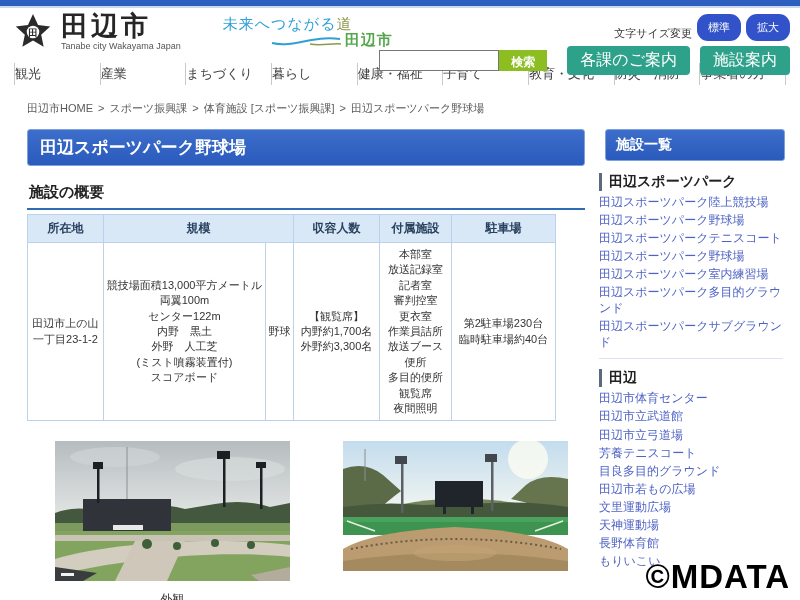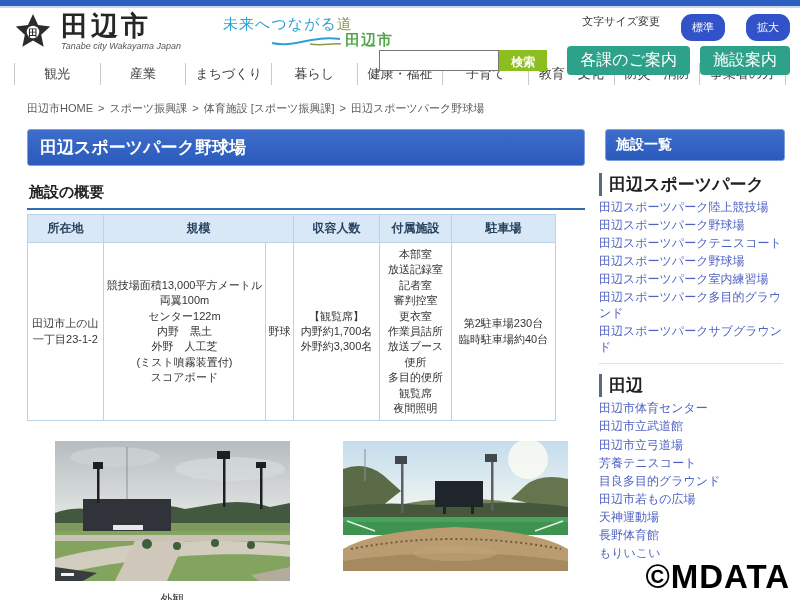--- a/index.html
+++ b/index.html
@@ -7,37 +7,37 @@
   body {
     font-family:"Liberation Sans","DejaVu Sans",sans-serif;
     background:#fff; color:#333; position:relative; overflow:hidden;
   }
   
   .topbar { height:8px; background:#2d5fc0; border-bottom:2px solid #ccd8ef; }
   
   .header { height:48px; position:relative; display:flex; align-items:center; padding-left:14px; }
   .logo { display:flex; align-items:center; gap:9px; cursor:pointer; }
   .logo-text .city { font-size:27px; font-weight:bold; color:#262626; letter-spacing:3px; line-height:1; }
-  .logo-text .sub { font-size:9px; color:#555; font-style:italic; margin-top:1px; }
+  .logo-text .sub { font-size:9px; color:#555; margin-top:1px; }
   .slogan { margin-left:42px; width:170px; }
   .slogan-l1 { font-size:15px; font-weight:normal; color:#2fa0d6; letter-spacing:1px; white-space:nowrap; }
   .slogan-l1 .road { color:#8a9a4a; }
   .slogan-l2 { display:flex; align-items:center; justify-content:flex-end; gap:3px; margin-top:-3px; }
   .slogan-city { font-size:15px; font-weight:bold; color:#55a74e; letter-spacing:1px; }
   .hdr-right { position:absolute; top:6px; right:10px; }
-  .size-row { display:flex; align-items:flex-start; justify-content:flex-end; gap:21px; font-size:11px; color:#333; }
+  .size-row { display:flex; align-items:flex-end; justify-content:flex-end; gap:5px; font-size:11px; color:#333; }
   .pill { background:#3152c8; color:#fff; font-size:11px; padding:6px 11px; border-radius:11px; border:none; cursor:pointer; }
   .action-row { margin-top:5px; display:flex; align-items:center; justify-content:flex-end; gap:10px; }
   .search-wrap { display:flex; margin-right:10px; }
   .search-input { width:120px; height:21px; border:1px solid #777; font-size:12px; padding:0 5px; }
   .search-btn { background:#8cbe22; color:#fff; border:none; height:21px; font-size:12px; font-weight:bold; padding:0 12px; display:flex; align-items:center; gap:3px; cursor:pointer;flex-direction:column; }
   .teal-btn { background:#2da189; color:#fff; border:none; border-radius:4px; font-size:16px; padding:4px 13px; cursor:pointer; }
   
   .nav { display:flex; padding:7px 14px; }
-  .nav-item { flex:1; text-align:center; font-size:13px; color:#3f3f3f; border-left:1px solid #c9c9c9; padding:2px 0; cursor:pointer; }
+  .nav-item { flex:1; text-align:left; font-size:13px; color:#3f3f3f; border-left:1px solid #c9c9c9; padding:2px 0; cursor:pointer; }
   .nav-item:last-child { border-right:1px solid #c9c9c9; }
   
   .breadcrumb { padding:9px 0 5px 27px; font-size:11px; color:#5a5a5a; }
   .crumb { cursor:pointer; }
   .crumb-sep { margin:0 5px; color:#5a5a5a; }
   
   .main { display:flex; padding:8px 0 0 27px; align-items:flex-start; }
   .left-col { width:558px; }
   .page-title { background:linear-gradient(#3d6ecb,#2a5abc); border:1px solid #7ea0dd; color:#fff; font-size:17px; font-weight:bold; padding:6px 12px; border-radius:3px; }
   .section-heading { margin-top:14px; padding:3px 2px 6px; font-size:15px; font-weight:bold; color:#222; border-bottom:2px solid #2e6db4; }
@@ -47,21 +47,21 @@
   
   .photos { display:flex; margin-top:20px; padding-left:28px; }
   .photo-block { text-align:center; }
   .photo-block + .photo-block { margin-left:53px; }
   .photo-frame { display:block; }
   .caption { margin-top:10px; font-size:12px; color:#333; }
   
   .sidebar { width:188px; margin-left:12px; }
   .sidebar-title { background:linear-gradient(#3d6ecb,#2a5abc); border:1px solid #7ea0dd; color:#fff; font-size:14px; font-weight:bold; padding:6px 10px; border-radius:3px;margin-left:8px; }
   .sidebar-body { padding:6px 2px 0 2px; }
-  .group-heading { font-size:17px; font-weight:bold; color:#222; border-left:3px solid #5c6a80; padding-left:7px; margin:6px 0 4px; }
+  .group-heading { font-size:14px; font-weight:bold; color:#222; border-left:3px solid #5c6a80; padding-left:7px; margin:6px 0 4px; }
   .side-group + .side-group { border-top:1px solid #dce3ee; margin-top:8px; padding-top:4px; }
   .side-link { display:block; font-size:12px; line-height:1.3; margin:2.5px 0; color:#4f63c4; text-decoration:none; cursor:pointer; }
   
   .watermark { position:absolute; right:10px; bottom:4px; font-size:33px; font-weight:600; color:#000; letter-spacing:1px; background:transparent; }
 </style>
 </head>
 <body>
 
 <div class="topbar"></div>
 
@@ -273,20 +273,21 @@
       <div class="side-group">
         <div class="group-heading">田辺</div>
         <div>
 
         <a class="side-link">田辺市体育センター</a>
             <a class="side-link">田辺市立武道館</a>
             <a class="side-link">田辺市立弓道場</a>
             <a class="side-link">芳養テニスコート</a>
             <a class="side-link">目良多目的グラウンド</a>
             <a class="side-link">田辺市若もの広場</a>
+            <a class="side-link">文里運動広場</a>
             <a class="side-link">天神運動場</a>
             <a class="side-link">長野体育館</a>
             <a class="side-link">もりいこい</a>
           </div>
       </div>
     </div>
   </div>
 </div>
 
 <div class="watermark">©MDATA</div>

